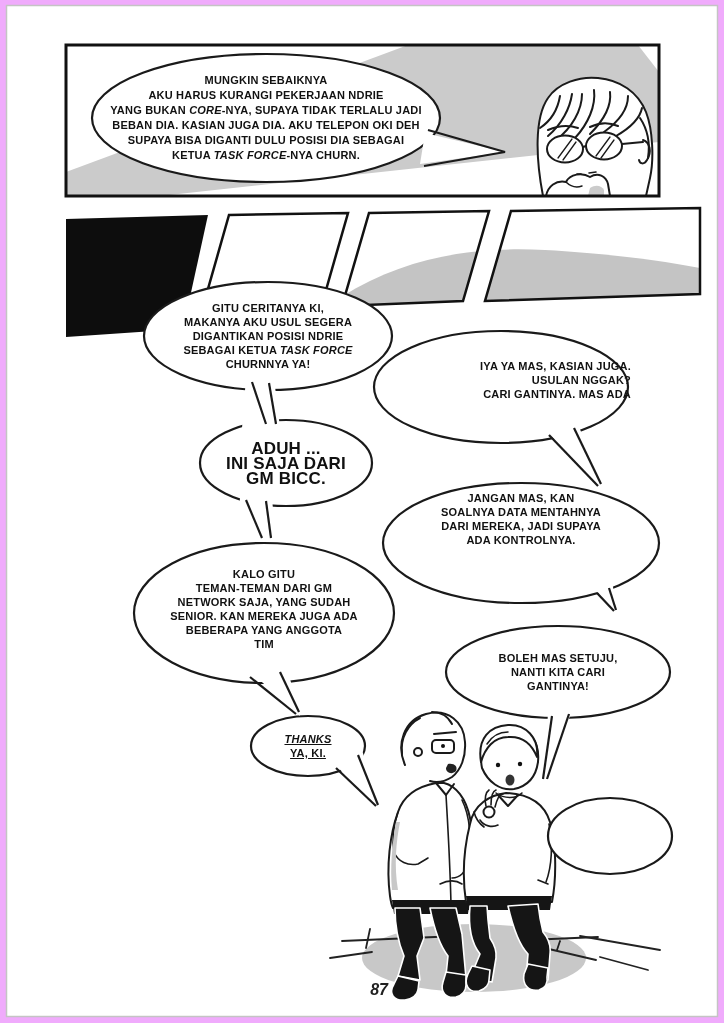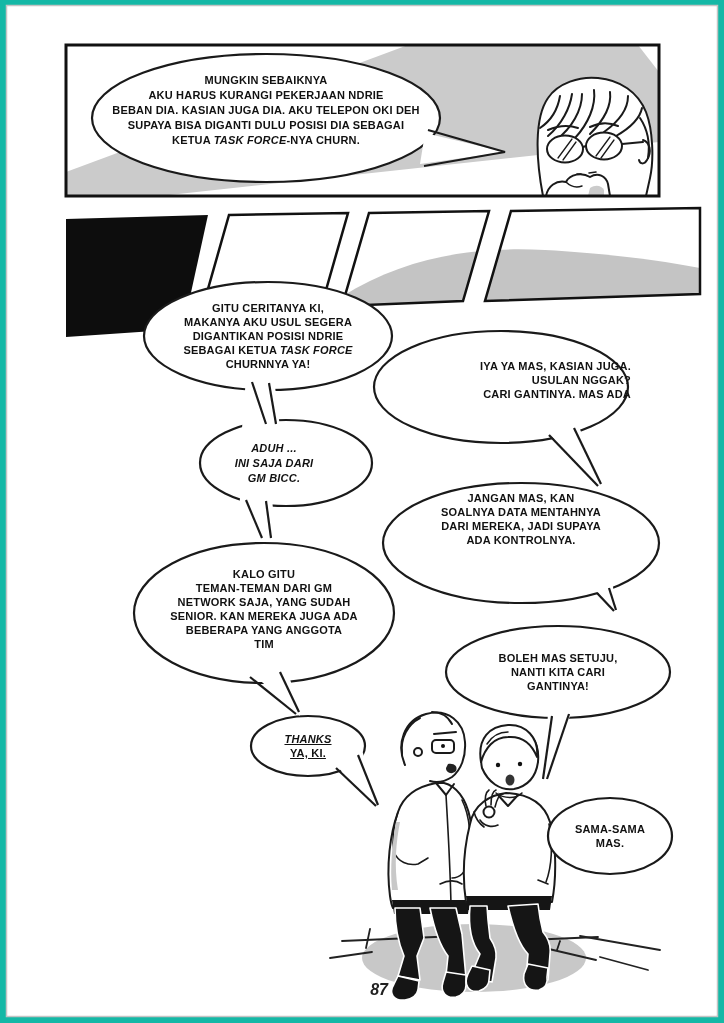--- a/index.html
+++ b/index.html
@@ -1,25 +1,25 @@
 <!DOCTYPE html>
 <html><head>
 <meta charset="utf-8">
 <style>
   html,body{margin:0;padding:0;background:#ffffff;}
-  #comic-page{position:relative;width:724px;height:1023px;background:#14b8a6;overflow:hidden;
+  #comic-page{position:relative;width:724px;height:1023px;background:#f0abfc;overflow:hidden;
     font-family:"Liberation Sans",sans-serif;}
   #art{position:absolute;left:0;top:0;}
   .bubble-text{position:absolute;text-align:center;color:#111;font-weight:bold;
     font-size:11px;line-height:14px;letter-spacing:.2px;}
   .bubble-text .line{white-space:nowrap;}
   .b1{left:96px;top:73px;width:340px;line-height:15px;}
   .b2{left:128px;top:301px;width:280px;}
   .b3{left:371px;top:359px;width:260px;text-align:right;}
-  .b4{left:184px;top:441px;width:180px;font-style:italic;font-size:11px;line-height:15px;}
+  .b4{left:196px;top:441px;width:180px;font-size:17px;line-height:15px;}
   .b5{left:391px;top:491px;width:260px;}
   .b6{left:134px;top:567px;width:260px;}
   .b7{left:448px;top:651px;width:220px;}
   .b8{left:248px;top:732px;width:120px;text-decoration:underline;}
   .b9{left:545px;top:822px;width:130px;}
   .page-number{position:absolute;left:348px;top:981px;width:40px;text-align:right;
     font-size:16px;font-style:italic;color:#222;font-weight:bold;}
 </style>
 </head>
 <body>
@@ -204,20 +204,21 @@
       <path d="M 609,588 L 616,610"></path>
       <path d="M 552,716 L 543,779"></path>
       <path d="M 569,714 L 547,779"></path>
     </g>
   </g>
 </svg>
 
   <div class="bubble-text b1">
       <div class="line">MUNGKIN SEBAIKNYA</div>
       <div class="line">AKU HARUS KURANGI PEKERJAAN NDRIE</div>
+      <div class="line">YANG BUKAN <i>CORE</i>-NYA, SUPAYA TIDAK TERLALU JADI</div>
       <div class="line">BEBAN DIA. KASIAN JUGA DIA. AKU TELEPON OKI DEH</div>
       <div class="line">SUPAYA BISA DIGANTI DULU POSISI DIA SEBAGAI</div>
       <div class="line">KETUA <i>TASK FORCE</i>-NYA CHURN.</div>
     </div>
   <div class="bubble-text b2">
       <div class="line">GITU CERITANYA KI,</div>
       <div class="line">MAKANYA AKU USUL SEGERA</div>
       <div class="line">DIGANTIKAN POSISI NDRIE</div>
       <div class="line">SEBAGAI KETUA <i>TASK FORCE</i></div>
       <div class="line">CHURNNYA YA!</div>
@@ -248,19 +249,15 @@
     </div>
   <div class="bubble-text b7">
       <div class="line">BOLEH MAS SETUJU,</div>
       <div class="line">NANTI KITA CARI</div>
       <div class="line">GANTINYA!</div>
     </div>
   <div class="bubble-text b8">
       <div class="line"><i>THANKS</i></div>
       <div class="line">YA, KI.</div>
     </div>
-  <div class="bubble-text b9">
-      <div class="line">SAMA-SAMA</div>
-      <div class="line">MAS.</div>
-    </div>
 
   <div class="page-number">87</div>
 </div>
 
 </body></html>

